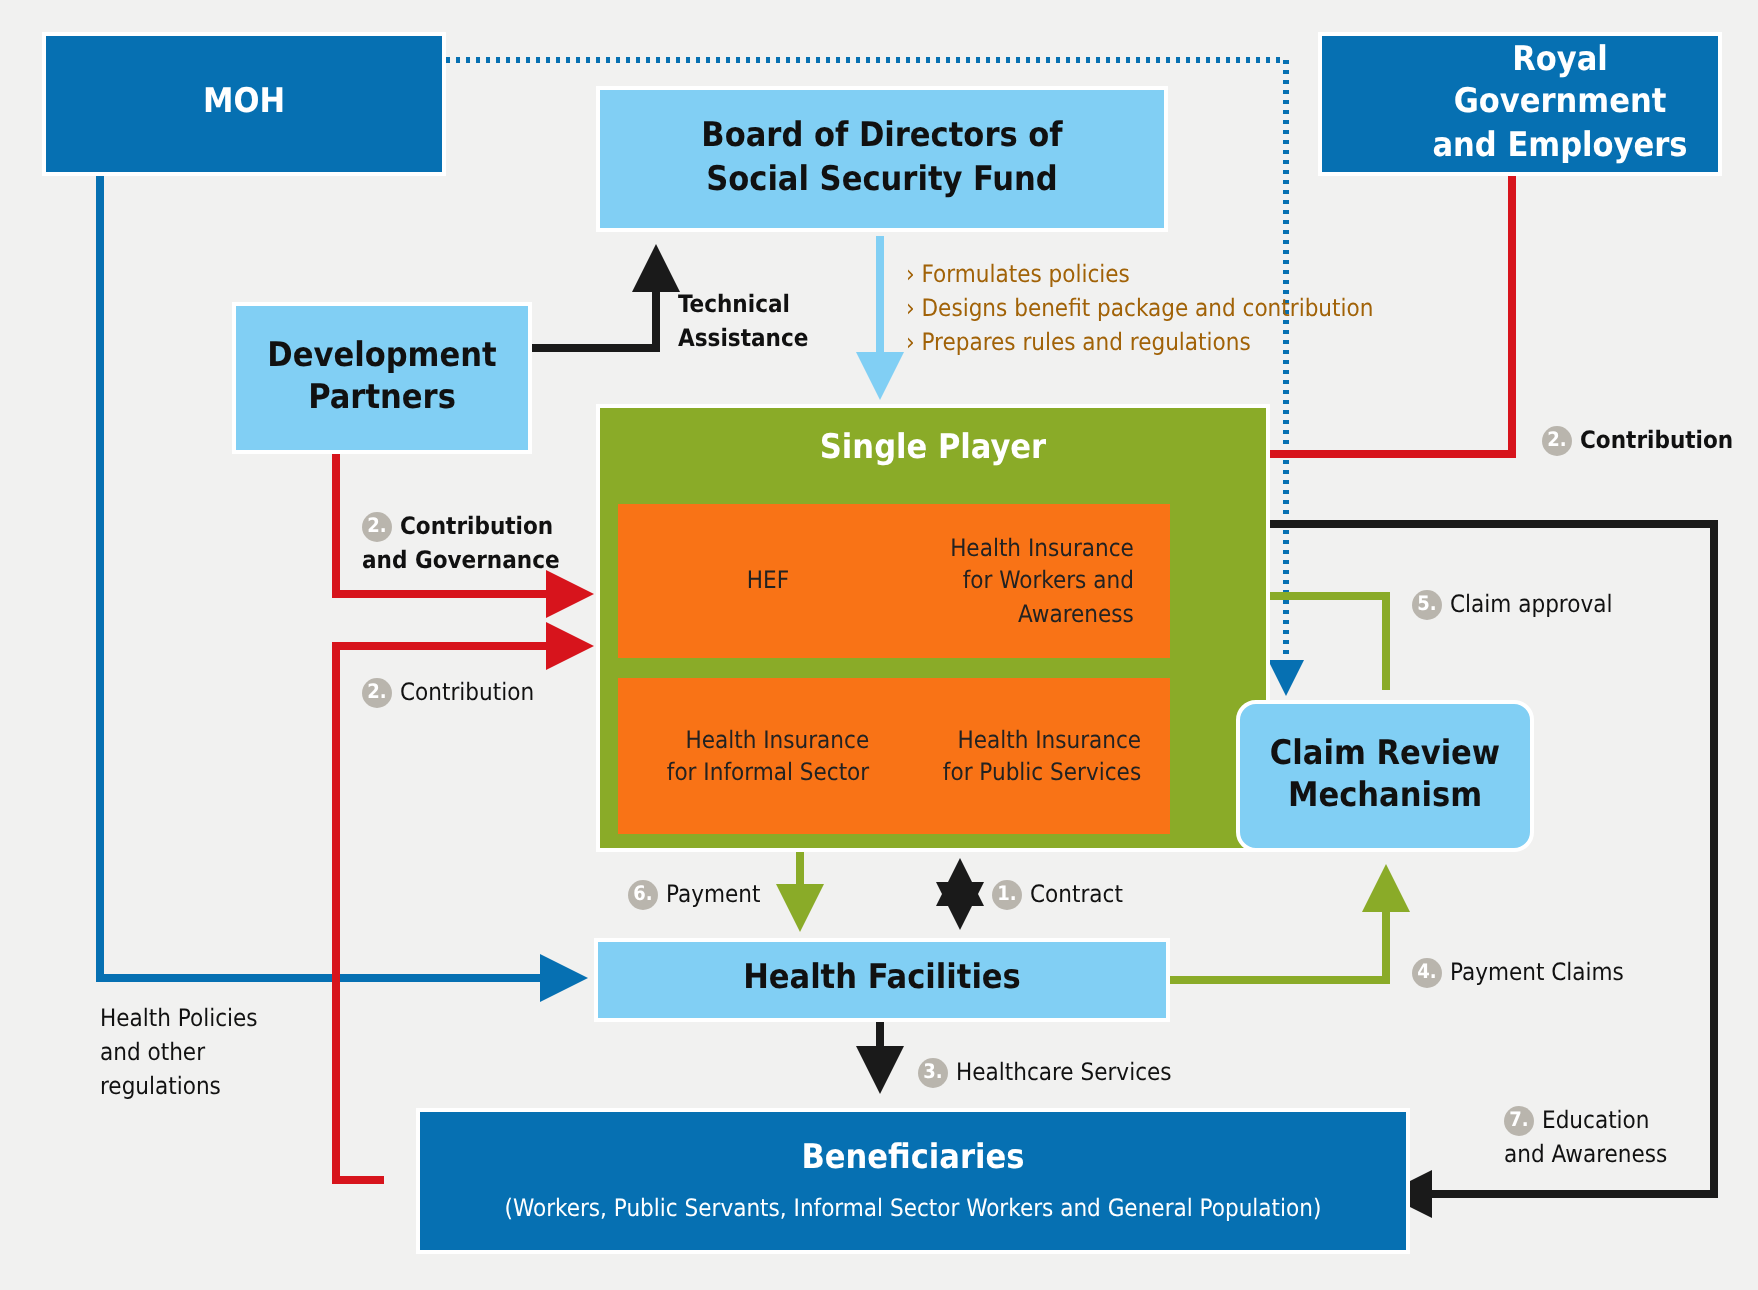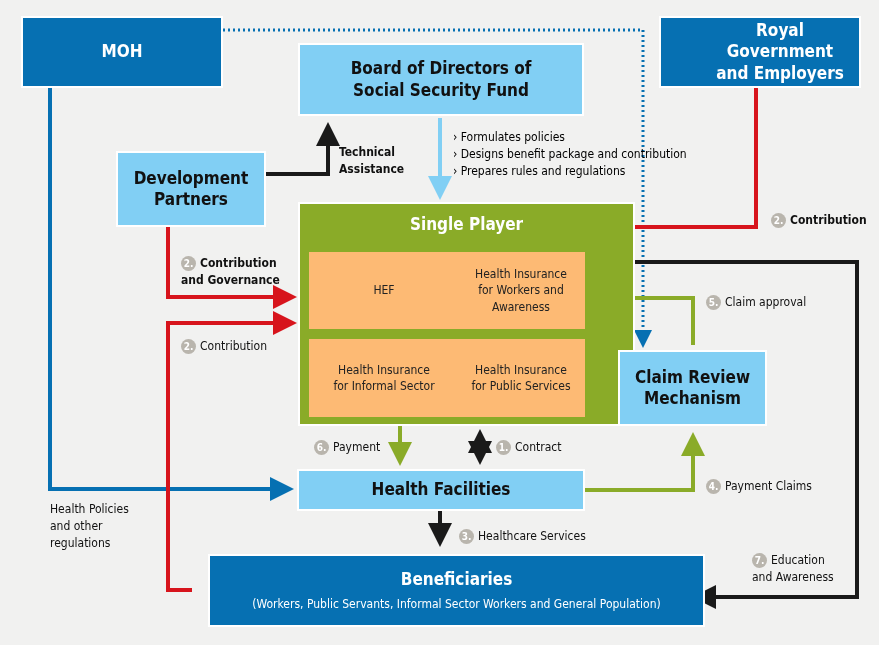--- a/index.html
+++ b/index.html
@@ -3,25 +3,25 @@
 <meta charset="utf-8">
 <style>
   html,body{margin:0;padding:0;}
   body{width:879px;height:645px;background:#f1f1f0;position:relative;overflow:hidden;font-family:"DejaVu Sans Condensed","DejaVu Sans",sans-serif;}
   .box{position:absolute;box-sizing:border-box;border:2px solid #ffffff;display:flex;flex-direction:column;align-items:center;justify-content:center;text-align:center;line-height:1.25;}
   .dark{background:#0670b2;color:#fff;}
   .light{background:#81cff4;color:#111;}
   .t-big{font-size:17px;font-weight:bold;}
   .t-sub{font-size:12px;margin-top:6px;}
   .green{background:#8aab28;border:2px solid #fff;}
-  .cell{position:absolute;background:#fdba74;color:#222;font-size:12px;display:flex;align-items:center;justify-content:center;text-align:center;line-height:1.35;padding-left:12px;}
+  .cell{position:absolute;background:#f97316;color:#222;font-size:12px;display:flex;align-items:center;justify-content:center;text-align:right;line-height:1.35;padding-left:12px;}
   .lbl{position:absolute;font-size:12px;color:#111;line-height:1.4;white-space:nowrap;}
   .num{display:inline-block;width:15px;height:15px;border-radius:50%;background:#b9b5ad;color:#fff;font-size:10px;font-weight:bold;text-align:center;line-height:15px;margin-right:4px;vertical-align:middle;}
   svg.lines{position:absolute;left:0;top:0;}
-  ul.bullets{position:absolute;list-style:none;margin:0;padding:0;font-size:12px;color:#000000;line-height:17px;}
+  ul.bullets{position:absolute;list-style:none;margin:0;padding:0;font-size:12px;color:#a16207;line-height:17px;}
 </style>
 </head>
 <body>
 
 <svg class="lines" width="879" height="645">
   <defs>
     <marker id="ah-red" markerWidth="6" markerHeight="6" refX="5" refY="3" orient="auto">
         <path d="M0,0 L6,3 L0,6 z" fill="#d7141c"></path>
       </marker>
     <marker id="ah-blk" markerWidth="6" markerHeight="6" refX="5" refY="3" orient="auto">
@@ -119,21 +119,21 @@
     </div>
   </div>
   <div class="cell" style="left:145px;top:135px;width:128px;height:78px;">
     <div>
       <div>Health Insurance</div>
       <div>for Public Services</div>
     </div>
   </div>
 </div>
 
-<div class="box light" style="left:618px;top:350px;width:149px;height:76px;">
+<div class="box light" style="left:618px;top:350px;width:149px;height:76px;border-radius:10px;">
   <span class="t-big">Claim Review</span>
   <span class="t-big">Mechanism</span>
 </div>
 
 <div class="box light" style="left:297px;top:469px;width:288px;height:42px;">
   <span class="t-big">Health Facilities</span>
 </div>
 
 <div class="box dark" style="left:192px;top:554px;width:497px;height:73px;margin-left:16px;">
   <span class="t-big">Beneficiaries</span>

